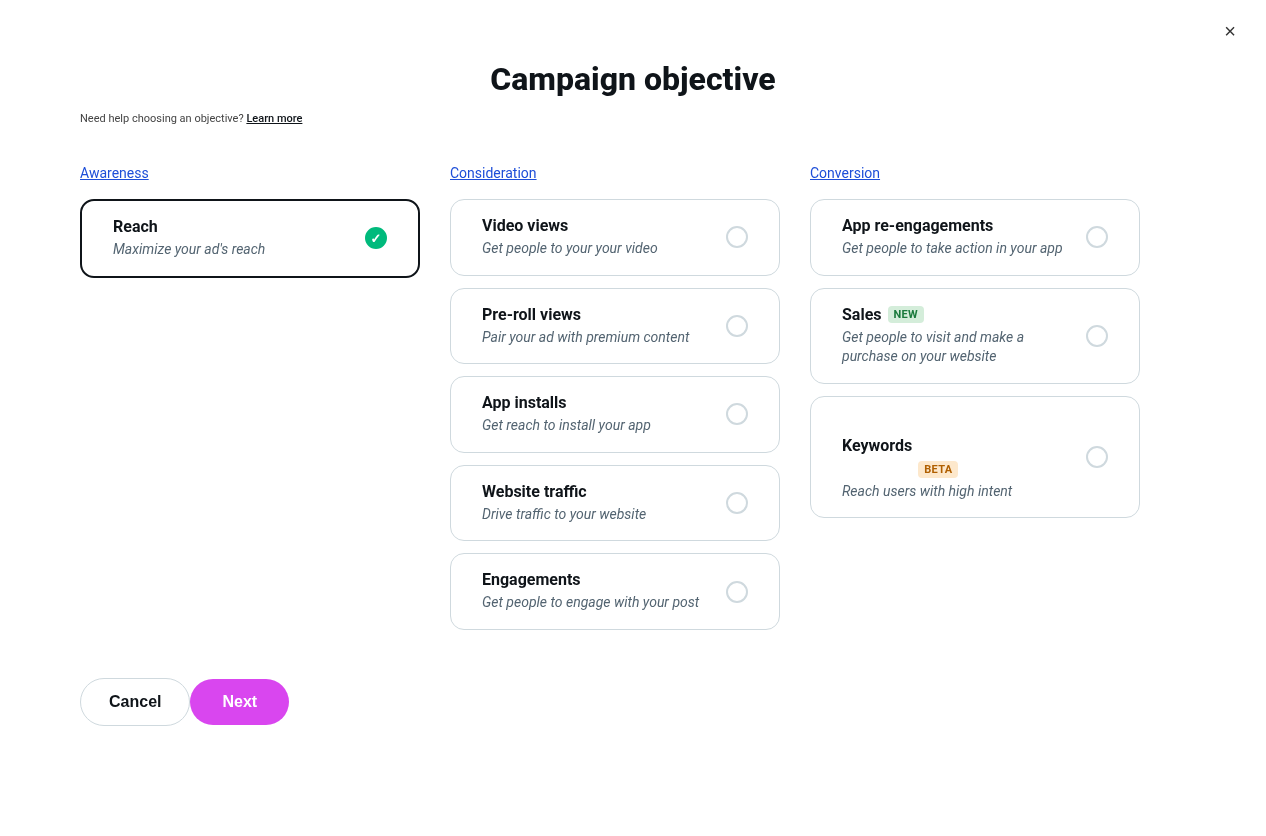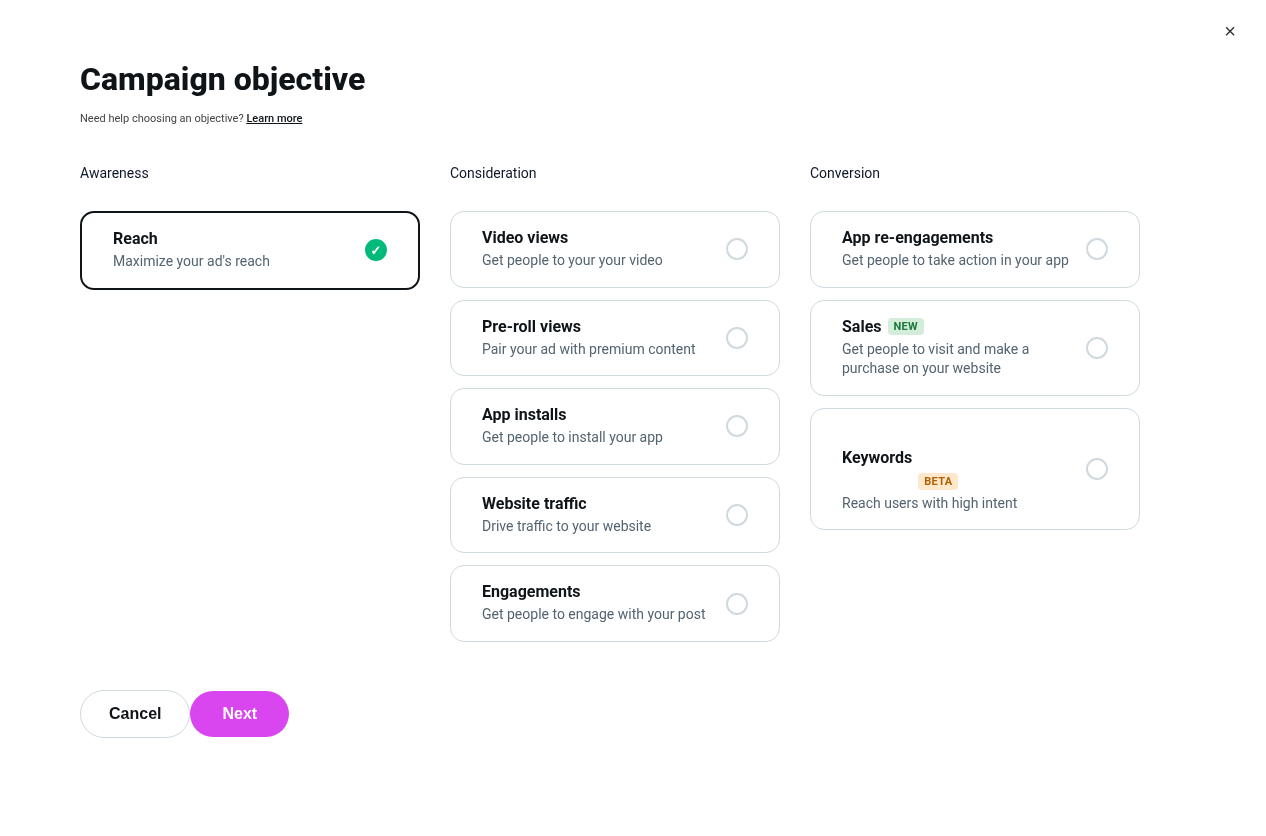--- a/index.html
+++ b/index.html
@@ -27,20 +27,21 @@
       font-size: 20px;
       cursor: pointer;
       color: #333;
     }
 
     .page-title {
       font-size: 32px;
       font-weight: 800;
       margin-bottom: 14px;
       color: #0f1419;
+      text-align: center;
     }
 
     .subtitle {
       font-size: 11px;
       color: #444;
       margin-bottom: 40px;
     }
 
     .subtitle a {
       color: #0f1419;
@@ -67,23 +68,24 @@
     .column-consideration {
       width: 330px;
     }
 
     .column-conversion {
       width: 330px;
     }
 
     .column-label {
       font-size: 14px;
-      color: #0f172a;
-      margin-bottom: 18px;
+      color: #1d4ed8;
+      margin-bottom: 6px;
       font-weight: 400;
+      text-decoration: underline;
     }
 
     .option-card {
       border: 1.5px solid #cfd9de;
       border-radius: 14px;
       padding: 16px 31px;
       display: flex;
       align-items: center;
       justify-content: space-between;
       cursor: pointer;
@@ -107,20 +109,21 @@
       margin-bottom: 4px;
       display: flex;
       align-items: center;
       gap: 6px;
     }
 
     .option-desc {
       font-size: 14px;
       color: #536471;
       line-height: 1.4;
+      font-style: italic;
     }
 
     .radio-circle {
       width: 22px;
       height: 22px;
       border-radius: 50%;
       border: 2px solid #cfd9de;
       flex-shrink: 0;
       margin-left: 12px;
       display: flex;
@@ -230,21 +233,21 @@
       <div class="option-text">
         <div class="option-title">Pre-roll views</div>
         <div class="option-desc">Pair your ad with premium content</div>
       </div>
       <div class="radio-circle"></div>
     </div>
 
     <div class="option-card">
       <div class="option-text">
         <div class="option-title">App installs</div>
-        <div class="option-desc">Get people to install your app</div>
+        <div class="option-desc">Get reach to install your app</div>
       </div>
       <div class="radio-circle"></div>
     </div>
 
     <div class="option-card">
       <div class="option-text">
         <div class="option-title">Website traffic</div>
         <div class="option-desc">Drive traffic to your website</div>
       </div>
       <div class="radio-circle"></div>

